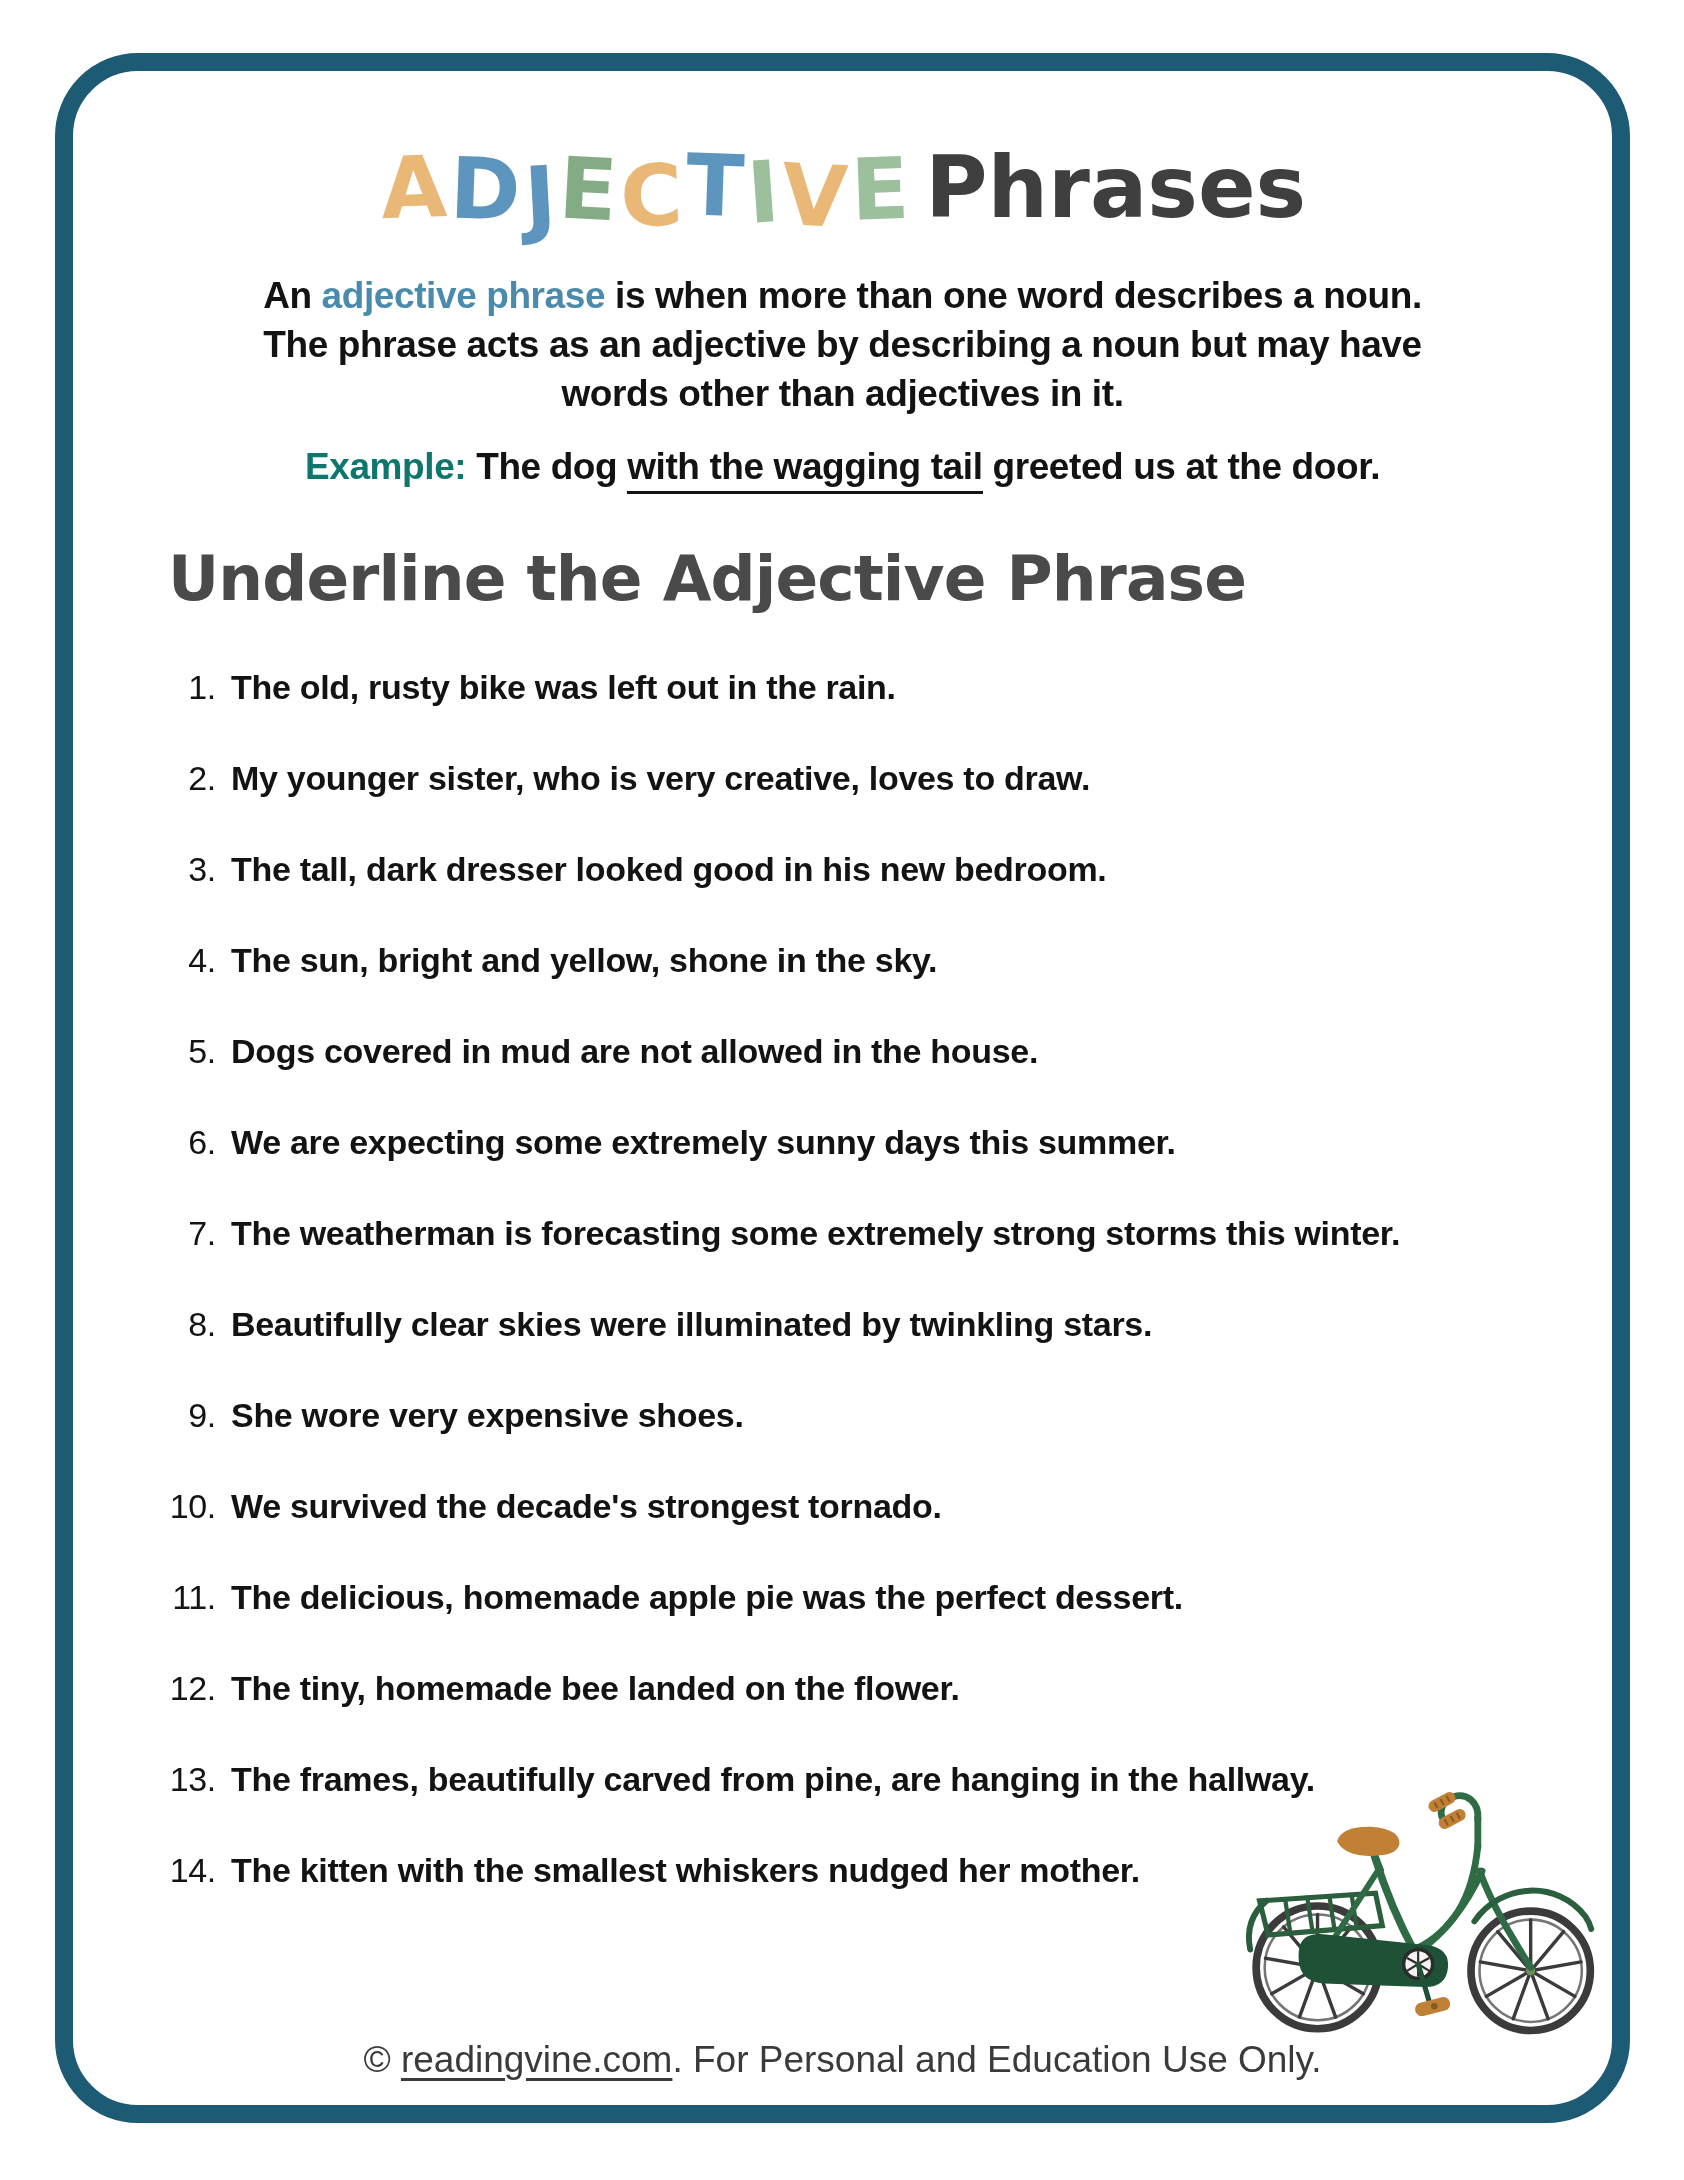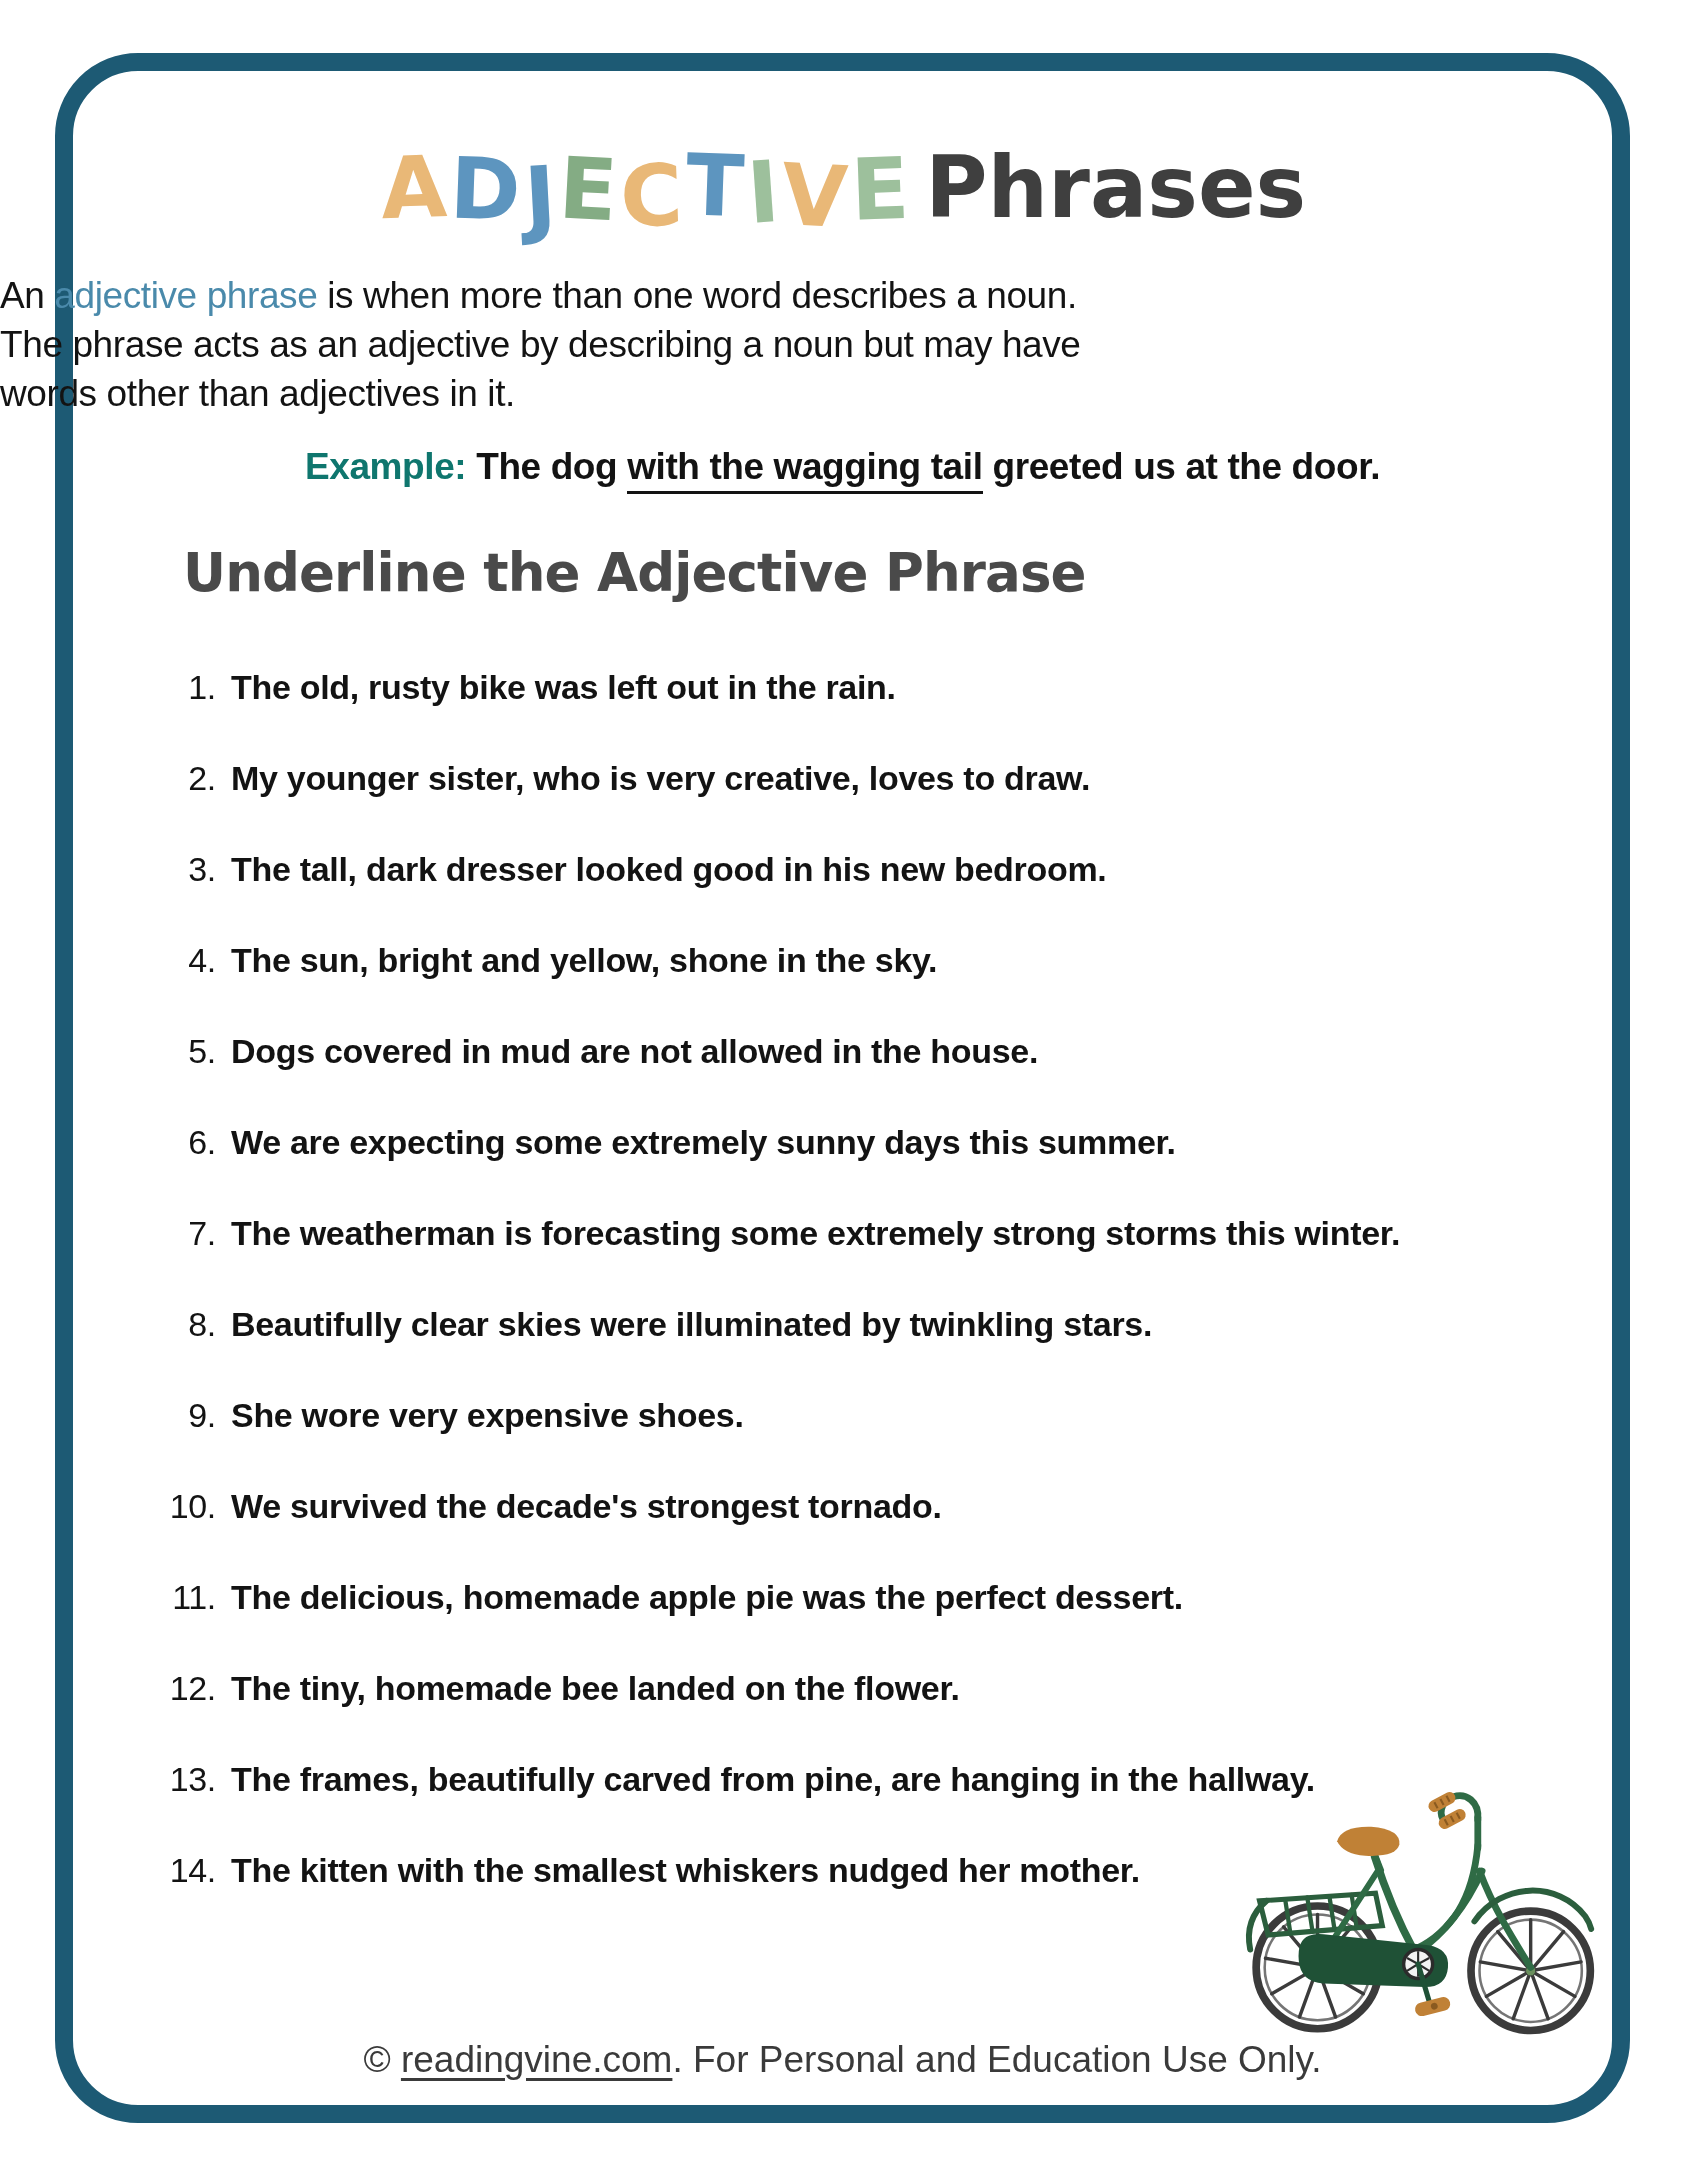--- a/index.html
+++ b/index.html
@@ -15,33 +15,33 @@
   }
   .title {
     position:absolute; top:145px; left:0; width:100%;
     text-align:center; font-family:"DejaVu Sans", sans-serif;
     font-weight:bold; font-size:85px; line-height:85px; white-space:nowrap;
   }
   .title .letter { display:inline-block; letter-spacing:0; margin:0 1.7px; }
   .title .word2 { display:inline-block; margin-left:14px; }
   .intro {
     position:absolute; top:271px; left:0; width:100%;
-    text-align:left; font-weight:normal; font-size:37px; line-height:49px;
+    text-align:center; font-weight:bold; font-size:37px; line-height:49px;
     color:#131313; letter-spacing:-0.4px;
   }
   .example {
     position:absolute; top:446px; left:0; width:100%;
     text-align:center; font-weight:bold; font-size:37px; color:#131313;
     letter-spacing:-0.4px;
   }
   .example .ul { border-bottom:3.4px solid #131313; padding-bottom:4px; }
   .heading {
-    position:absolute; top:542px; left:183px;
+    position:absolute; top:542px; left:168px;
     font-family:"DejaVu Sans", sans-serif; font-weight:bold;
-    font-size:53px; letter-spacing:-0.9px; color:#4a4a4a;
+    font-size:63px; letter-spacing:-0.9px; color:#4a4a4a;
   }
   .list { position:absolute; top:642px; left:0; width:100%; }
   .list-row {
     display:flex; align-items:center; height:91px;
     font-size:34px; color:#131313; letter-spacing:-0.3px;
   }
   .list-row .num { flex:0 0 216px; width:216px; text-align:right; }
   .list-row .txt { margin-left:15px; white-space:nowrap;font-weight:bold; }
   .footer {
     position:absolute; top:2039px; left:0; width:100%;

